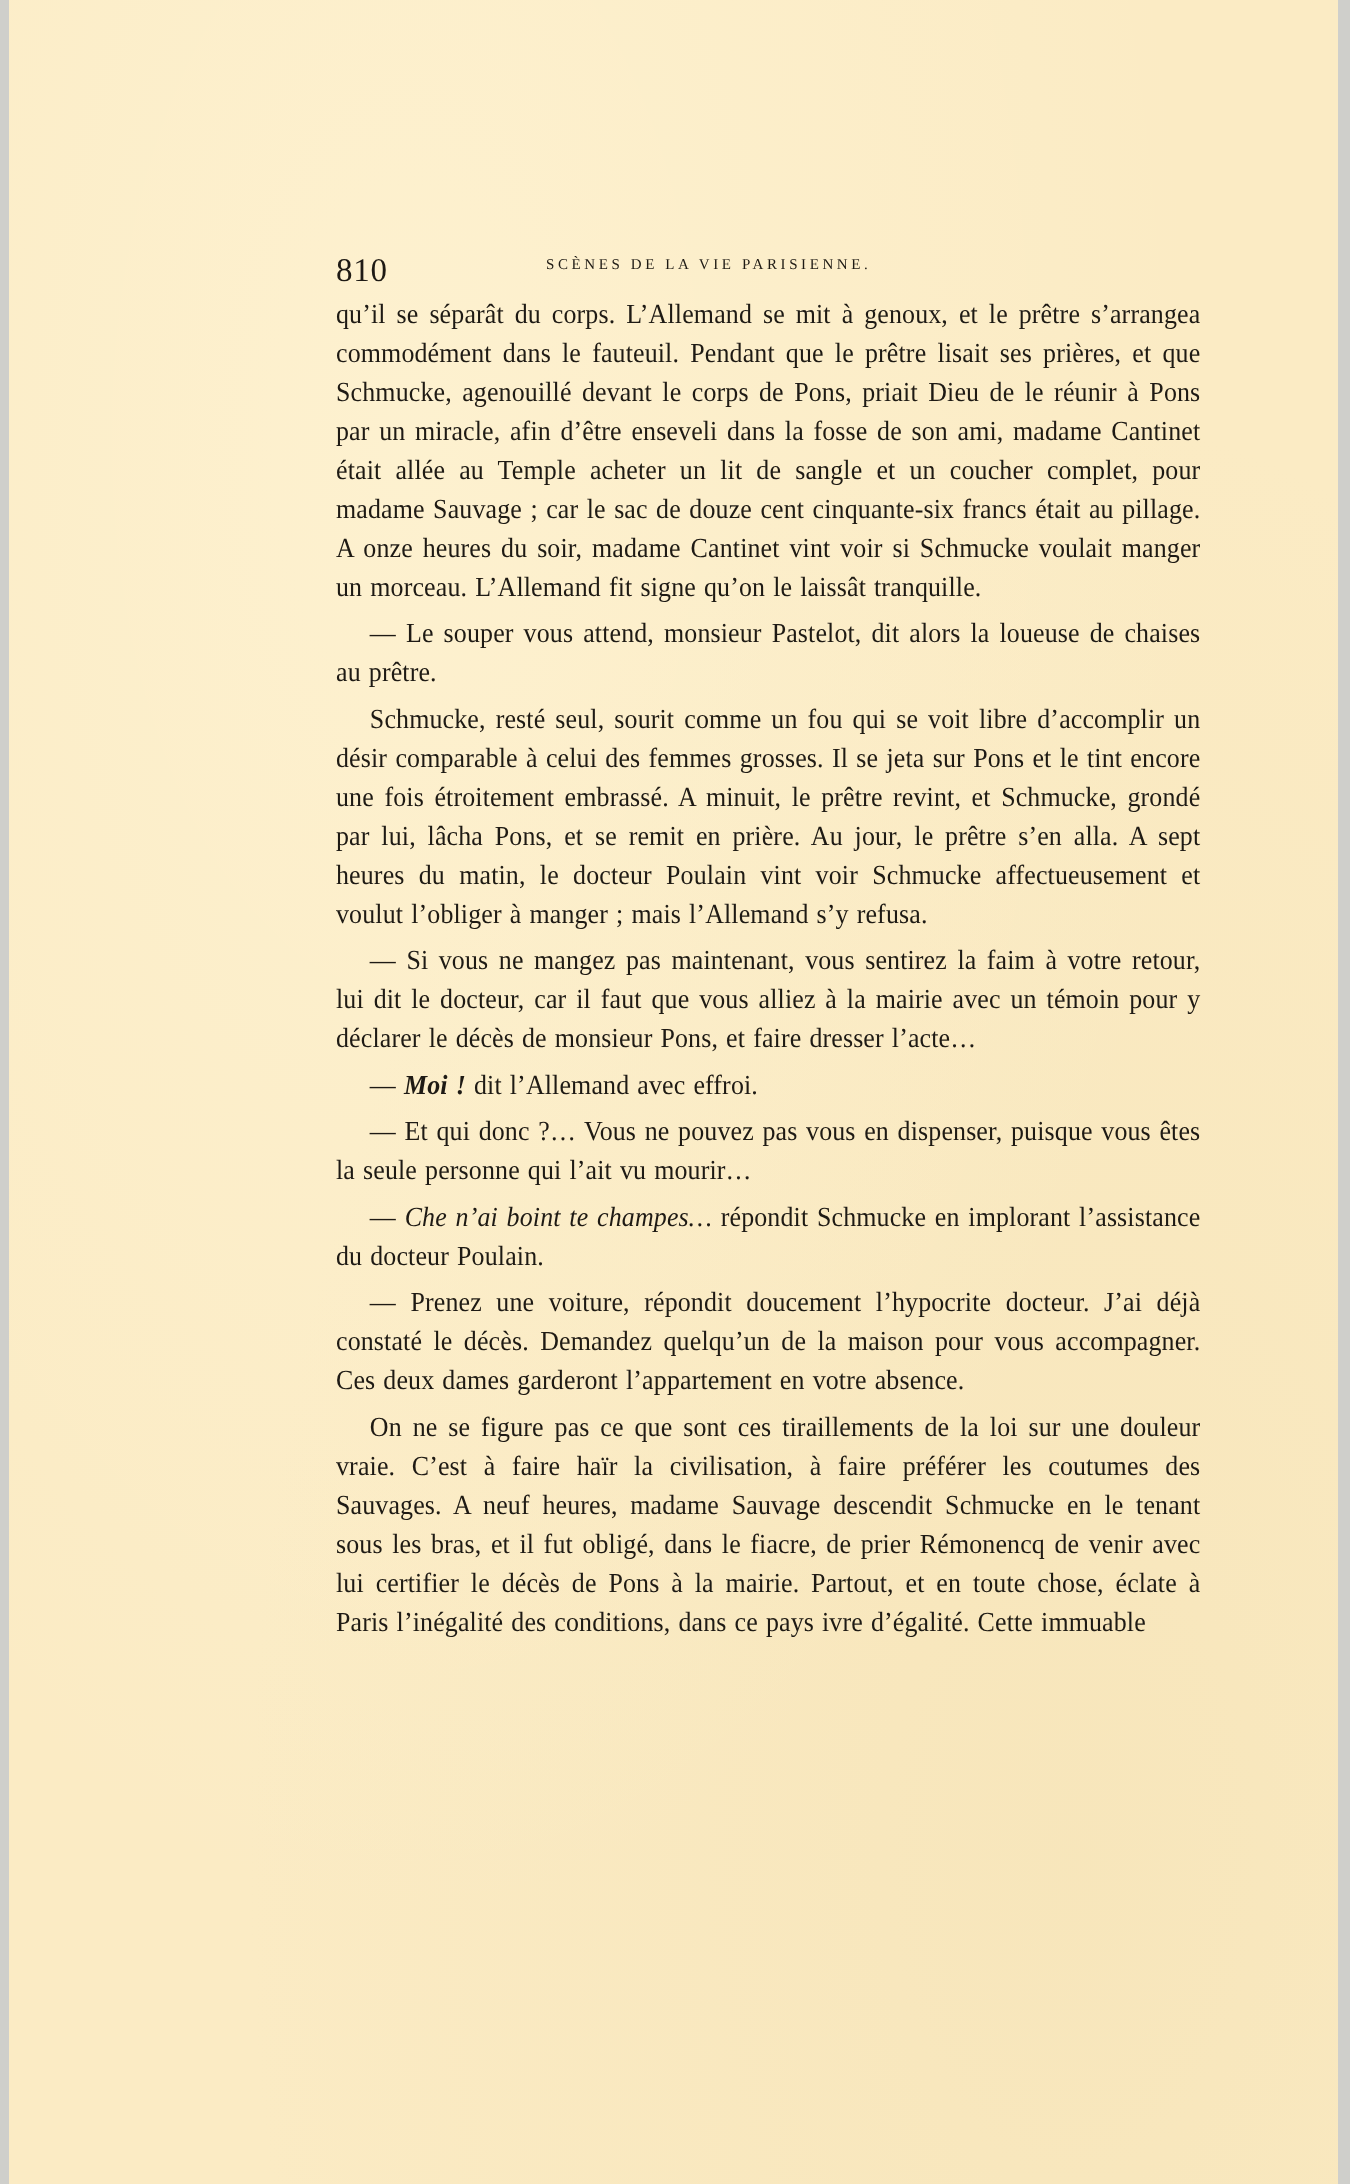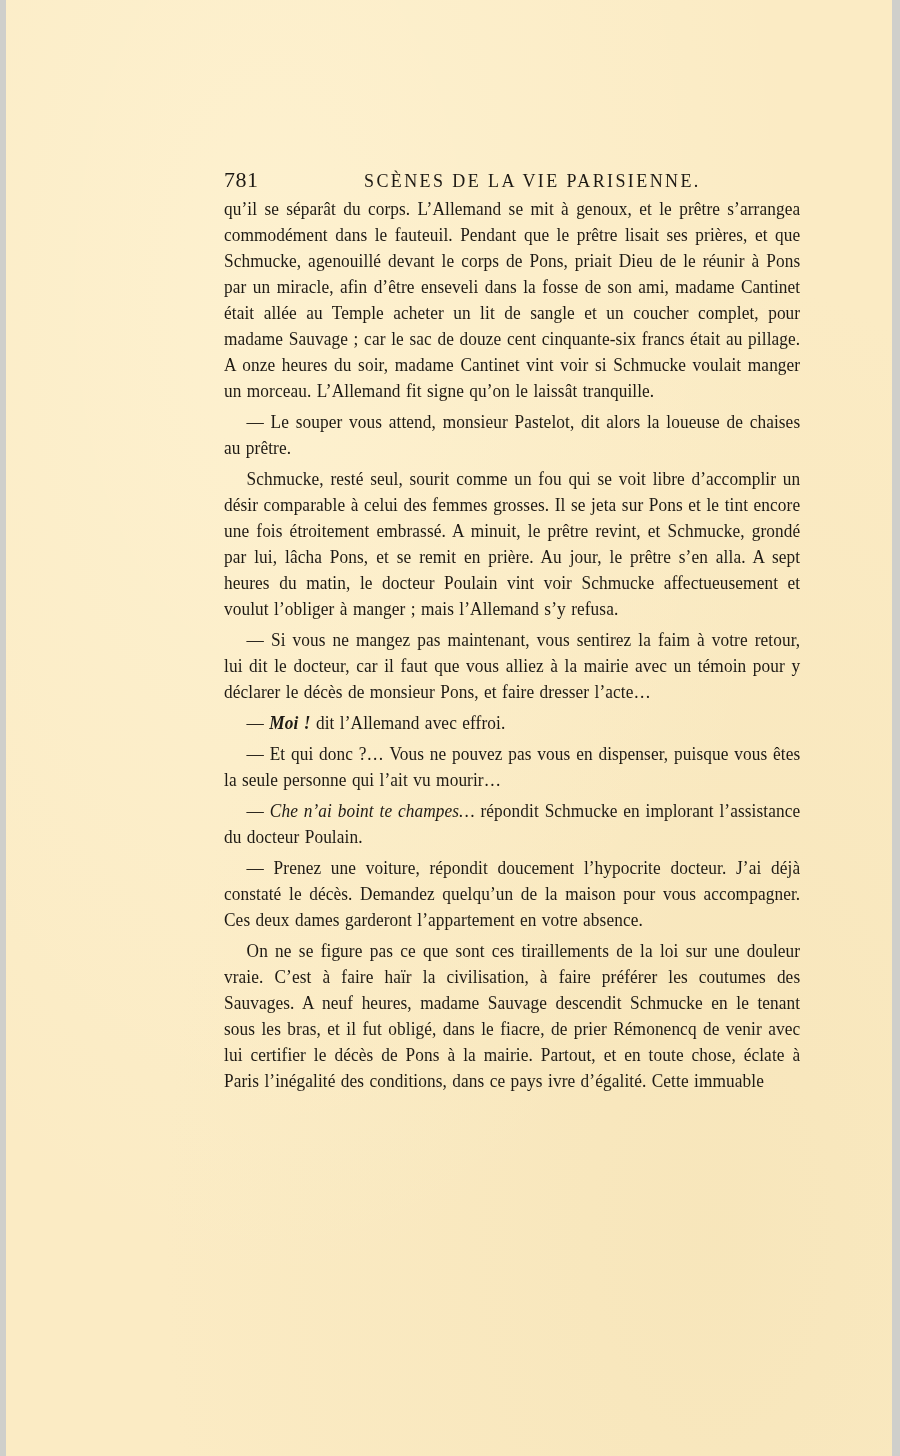--- a/index.html
+++ b/index.html
@@ -41,21 +41,21 @@
       position: absolute;
       left: 0;
       top: 4px;
       font-size: 22px;
       letter-spacing: 0.5px;
     }
     .head-title {
       position: absolute;
       left: 140px;
       top: 8px;
-      font-size: 18px;
+      font-size: 10px;
       letter-spacing: 2.4px;
     }
     .para {
       margin: 0;
       font-size: 18.4px;
       line-height: 26px;
       text-align: justify;
       text-align-last: left;
       letter-spacing: 0.1px;
       word-spacing: 1px;
@@ -69,21 +69,21 @@
     .it { font-style: italic; }
     .bi { font-style: italic; font-weight: bold; }
     .para.p1 { margin-top: 3px; }
   </style>
 </head>
 <body>
 
 <div class="paper">
   <div class="text-block">
     <div class="running-head">
-      <span class="folio">781</span>
+      <span class="folio">810</span>
       <span class="head-title">SCÈNES DE LA VIE PARISIENNE.</span>
     </div>
 
     <p class="para p1 noindent">
       <span>qu’il se séparât du corps. L’Allemand se mit à genoux, et le prêtre s’arrangea commodément dans le fauteuil. Pendant que le prêtre lisait ses prières, et que Schmucke, agenouillé devant le corps de Pons, priait Dieu de le réunir à Pons par un miracle, afin d’être enseveli dans la fosse de son ami, madame Cantinet était allée au Temple acheter un lit de sangle et un coucher complet, pour madame Sauvage ; car le sac de douze cent cinquante-six francs était au pillage. A onze heures du soir, madame Cantinet vint voir si Schmucke voulait manger un morceau. L’Allemand fit signe qu’on le laissât tranquille.</span>
     </p>
 
     <p class="para indent">
       <span>— Le souper vous attend, monsieur Pastelot, dit alors la loueuse de chaises au prêtre.</span>
     </p>

